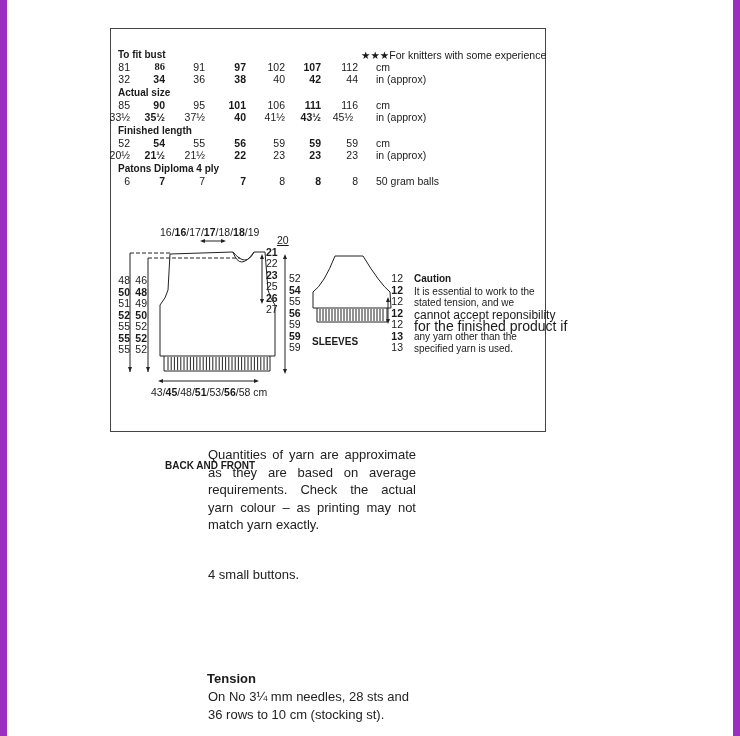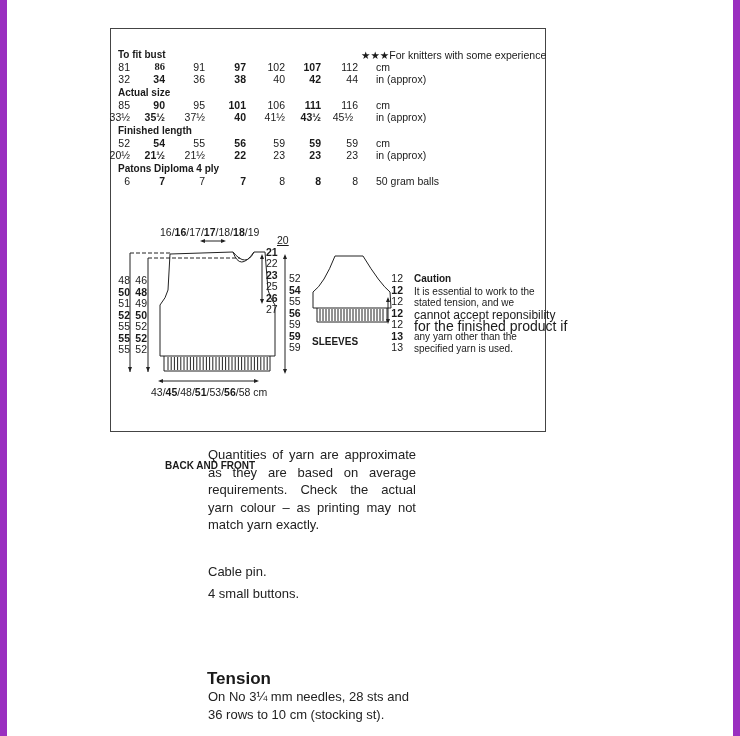--- a/index.html
+++ b/index.html
@@ -249,20 +249,19 @@
     <div class="t" style="top: 308.6px; left: 414px; font-size: 12px;">cannot accept reponsibility</div>
     <div class="t" style="top: 319.9px; left: 414px; font-size: 14px;">for the finished product if</div>
     <div class="t" style="top: 331.2px; left: 414px; font-size: 10px;">any yarn other than the</div>
     <div class="t" style="top: 342.5px; left: 414px; font-size: 10px;">specified yarn is used.</div>
   </div>
 
 <div class="para" style="top:446px;width:208px;text-align:justify;">
   <p style="text-align-last:left;">Quantities of yarn are approximate as they are based on average requirements. Check the actual yarn colour – as printing may not match yarn exactly.</p>
 </div>
 <div class="para" style="top:562px;width:215px;">
-  <p style="margin-top:1px;">Cable pin.</p>
   <p style="margin-top:4px;">4 small buttons.</p>
 </div>
 
-<div class="h" style="left:207px;top:671px;font-size:17px;line-height:15px;">Tension</div>
+<div class="h" style="left:207px;top:671px;font-size:13px;line-height:15px;">Tension</div>
 <div class="para" style="top:688px;width:215px;">
   <p>On No 3¼ mm needles, 28 sts and 36 rows to 10 cm (stocking st).</p>
 </div>
 
 </body></html>

